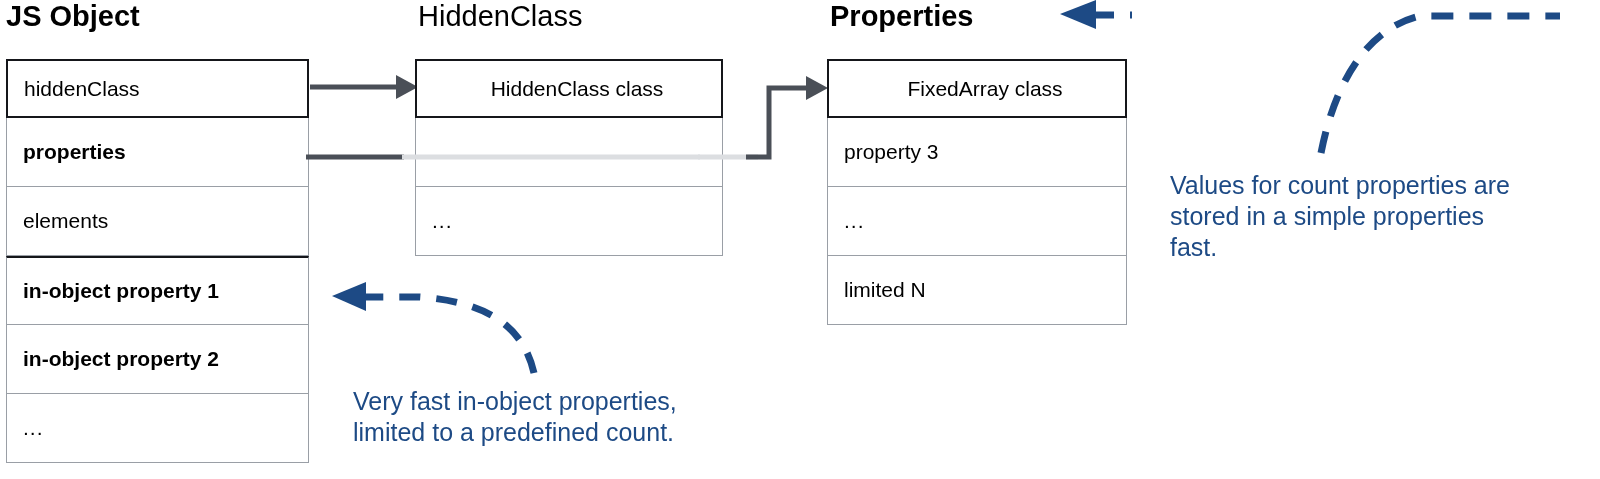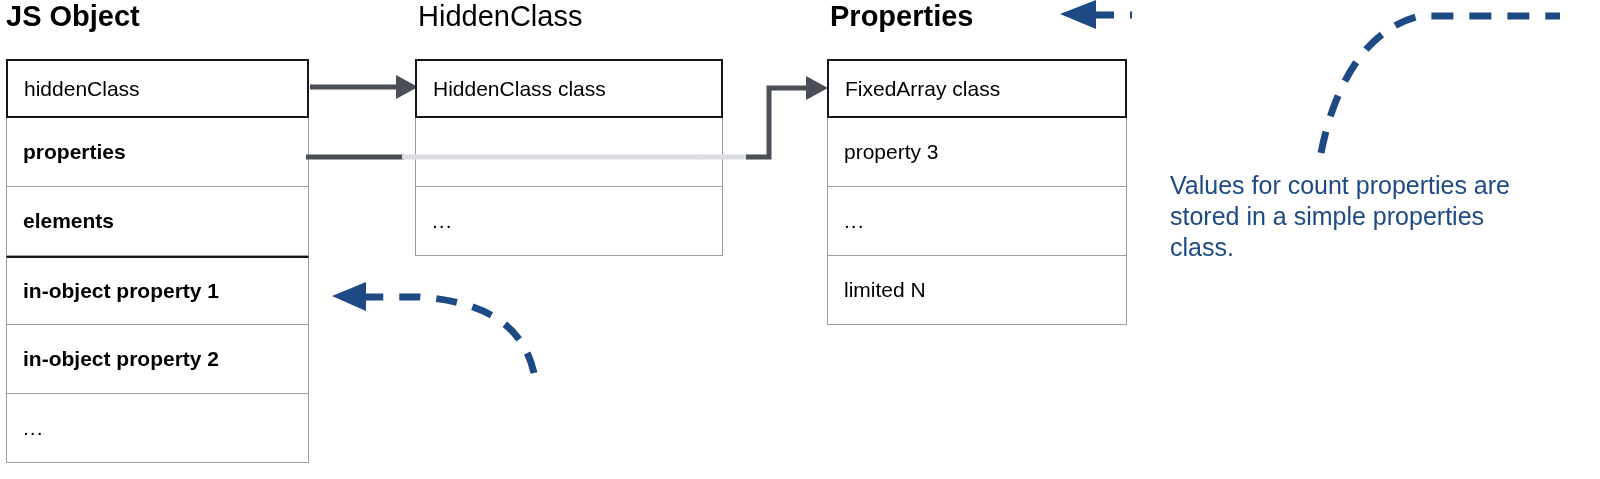--- a/index.html
+++ b/index.html
@@ -70,48 +70,48 @@
   <div class="heading regular" style="left:418px;top:2px;">HiddenClass</div>
   <div class="heading bold" style="left:830px;top:2px;">Properties</div>
 
   <div class="col" style="left:6px; top:59px; width:303px;">
     <div class="cell first strong-box" style="height:59px;">
       <span>hiddenClass</span>
     </div>
     <div class="cell" style="height:69px;">
       <span class="bold-txt">properties</span>
     </div>
-    <div class="cell" style="height:69px;font-weight:bold;">
+    <div class="cell" style="height:69px;">
       <span>elements</span>
     </div>
     <div class="cell strong-top" style="height:69px;">
       <span class="bold-txt">in-object property 1</span>
     </div>
     <div class="cell" style="height:69px;">
       <span class="bold-txt">in-object property 2</span>
     </div>
     <div class="cell" style="height:69px;">
       <span class="dots">...</span>
     </div>
   </div>
 
   <div class="col" style="left:415px; top:59px; width:308px;">
-    <div class="cell first strong-box" style="height:59px;">
+    <div class="cell first strong-box" style="height:59px;justify-content:center;">
       <span>HiddenClass class</span>
     </div>
     <div class="cell" style="height:69px;">
       <span class="dots">...</span>
     </div>
     <div class="cell" style="height:69px;">
       <span class="dots">...</span>
     </div>
   </div>
 
   <div class="col" style="left:827px; top:59px; width:300px;">
-    <div class="cell first strong-box" style="height:59px;">
+    <div class="cell first strong-box" style="height:59px;justify-content:center;">
       <span>FixedArray class</span>
     </div>
     <div class="cell" style="height:69px;">
       <span>property 3</span>
     </div>
     <div class="cell" style="height:69px;">
       <span class="dots">...</span>
     </div>
     <div class="cell" style="height:69px;">
       <span>limited N</span>
@@ -143,16 +143,18 @@
     </g>
 
     <g>
       <path d="M 534 373 C 524 330, 492 302, 420 297 L 358 297" fill="none" stroke="#1d4a85" stroke-width="7" stroke-dasharray="21 16" stroke-linecap="butt"></path>
       <polygon points="332,296 366,282 366,311" fill="#1d4a85"></polygon>
     </g>
   </svg>
 
   <div class="note" style="left:1170px; top:170px;"><span>Values for count properties are</span>
 <span>stored in a simple properties</span>
-<span>class.</span></div>
+<span>fast.</span></div>
 
+  <div class="note" style="left:353px; top:386px;"><span>Very fast in-object properties,</span>
+<span>limited to a predefined count.</span></div>
 
 </div>
 
 </body></html>

